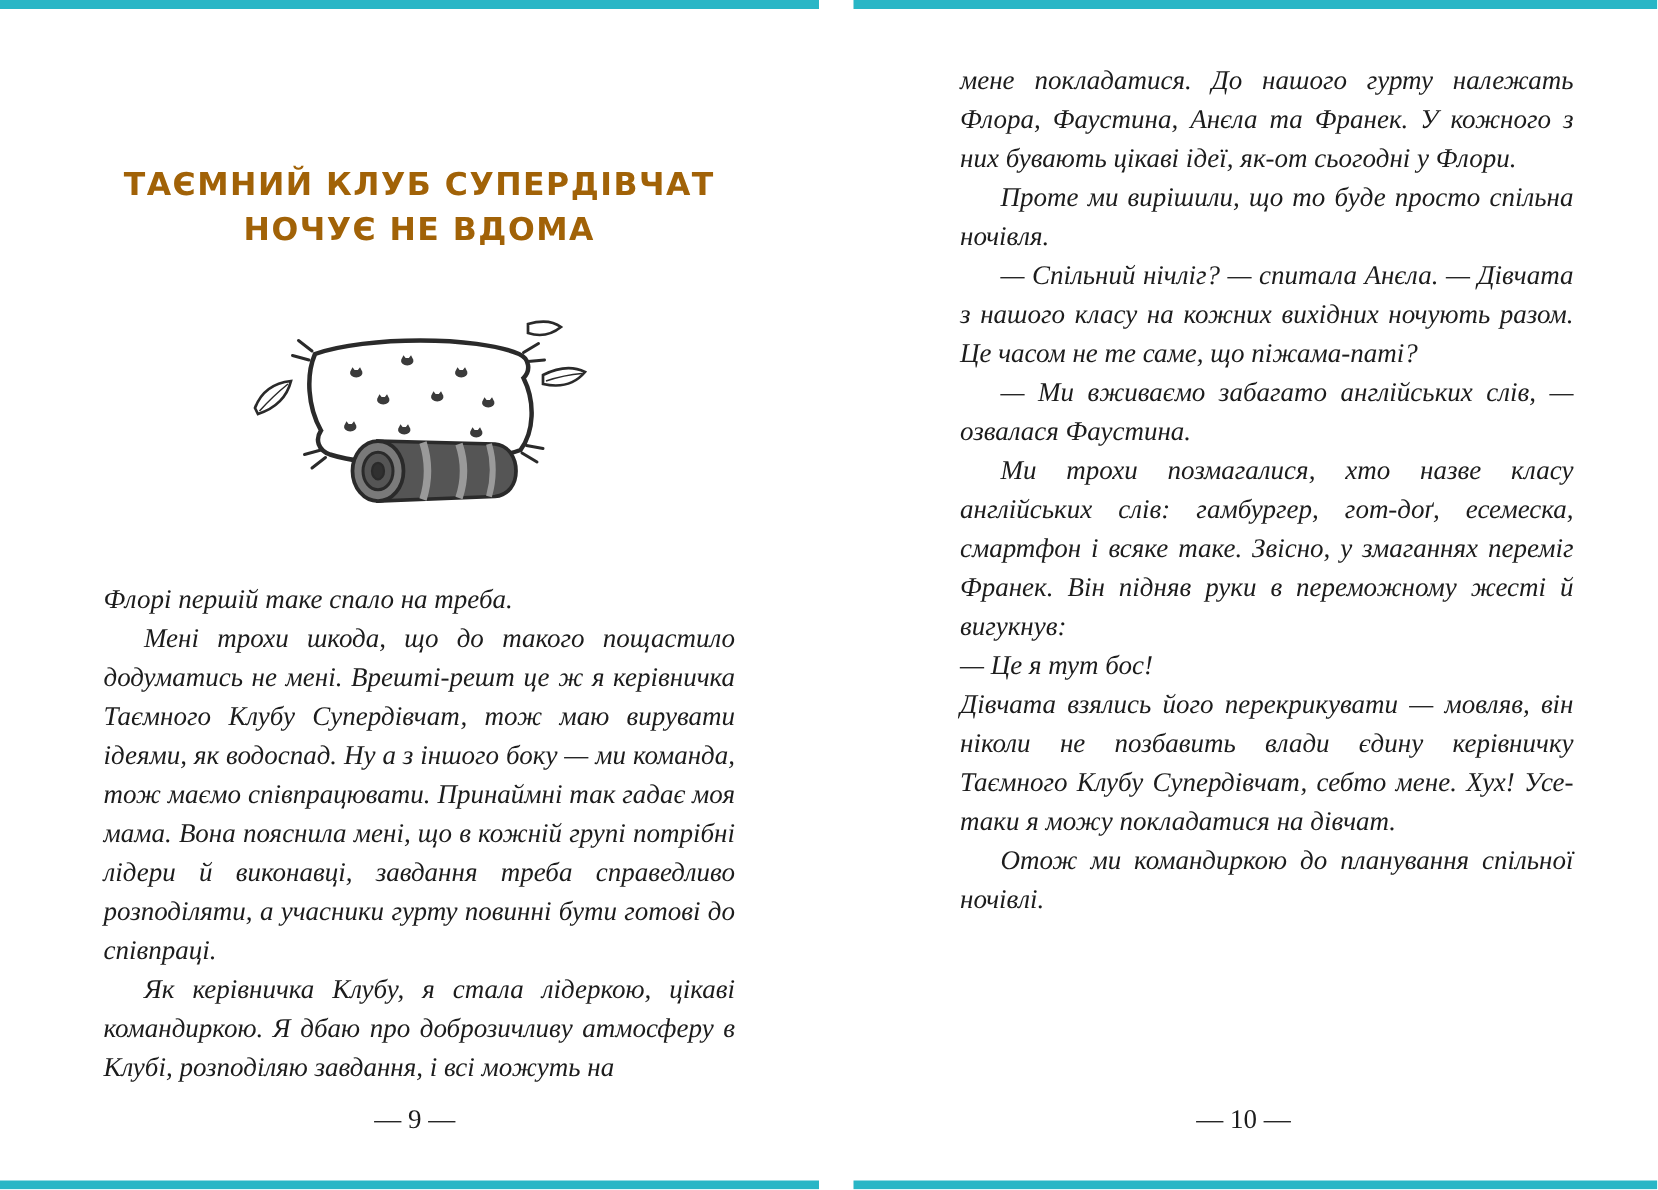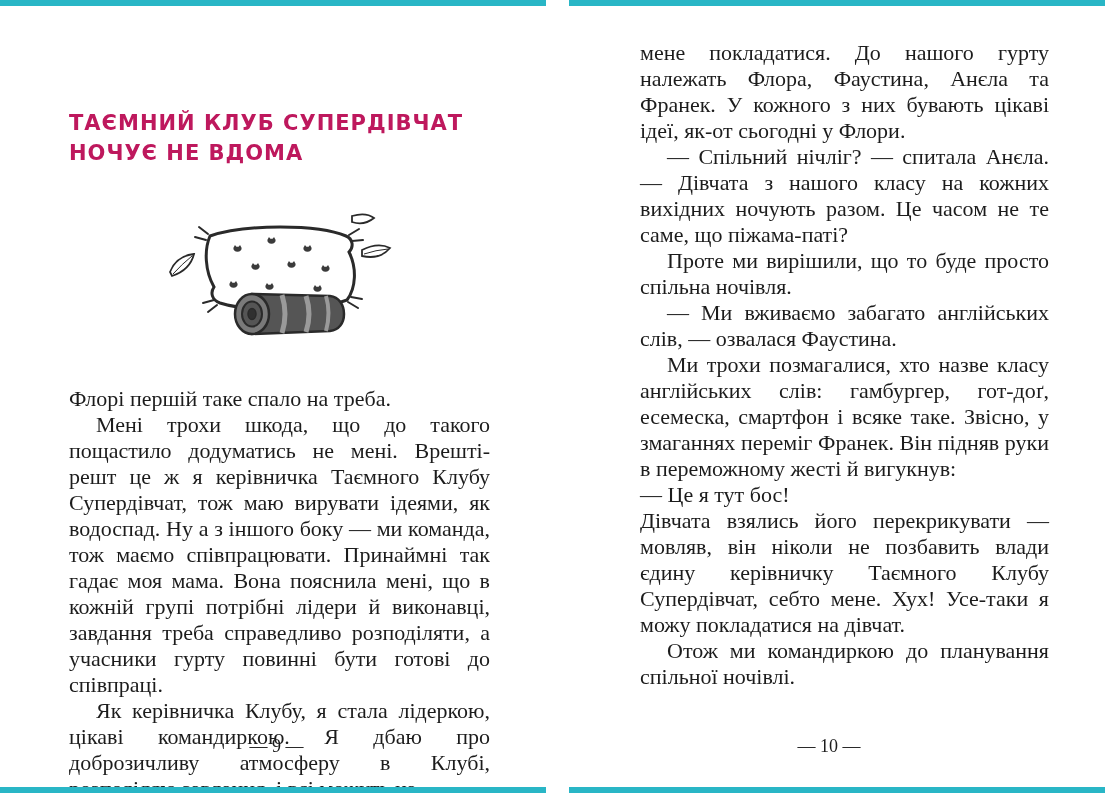--- a/index.html
+++ b/index.html
@@ -18,29 +18,30 @@
   .page-right .bar { left:16px; right:0; }
   .bar.top { top:0; }
   .bar.bottom { bottom:0; }
 
   .content { position:absolute; top:0; }
   .page-left  .content { left:69px; width:421px; }
   .page-right .content { left:87px; width:409px; }
 
   .chapter-title {
     margin-top:108px;
+    text-align:center;
     font-family:"DejaVu Sans","Liberation Sans",sans-serif;
     font-size:21px; font-weight:bold; line-height:30px;
-    letter-spacing:1px; color:#be185d;
+    letter-spacing:1px; color:#a16207;
   }
   .chapter-title .title-line { display:block; }
 
   .illustration { margin:42px auto 0; width:228px; height:130px; }
 
-  .body { margin-top:46px; font-size:22px; line-height:26px; text-align:justify; }
+  .body { margin-top:46px; font-size:18px; line-height:26px; text-align:justify;font-style:italic; }
   .page-right .body { margin-top:40px; }
   .body p { margin:0; }
   .body p.indent { text-indent:27px; }
 
   .page-number {
     position:absolute; bottom:36px; left:0; right:0;
     text-align:center; font-size:18px; color:#1c1c1c;
   }
 </style>
 </head>
@@ -117,22 +118,22 @@
     <div class="page-number">— 9 —</div>
     <div class="bar bottom"></div>
   </section>
 
   <section class="page page-right">
     <div class="bar top"></div>
 
     <div class="content">
       <div class="body">
         <p class="para">мене покладатися. До нашого гурту належать Флора, Фаустина, Анєла та Франек. У кожного з них бувають цікаві ідеї, як-от сьогодні у Флори.</p>
+        <p class="para indent">Проте ми вирішили, що то буде просто спільна ночівля.</p>
         <p class="para indent">— Спільний нічліг? — спитала Анєла. — Дівчата з нашого класу на кожних вихідних ночують разом. Це часом не те саме, що піжама-паті?</p>
-        <p class="para indent">Проте ми вирішили, що то буде просто спільна ночівля.</p>
         <p class="para indent">— Ми вживаємо забагато англійських слів, — озвалася Фаустина.</p>
         <p class="para indent">Ми трохи позмагалися, хто назве класу англійських слів: гамбургер, гот-доґ, есемеска, смартфон і всяке таке. Звісно, у змаганнях переміг Франек. Він підняв руки в переможному жесті й вигукнув:</p>
         <p class="para">— Це я тут бос!</p>
         <p class="para">Дівчата взялись його перекрикувати — мовляв, він ніколи не позбавить влади єдину керівничку Таємного Клубу Супердівчат, себто мене. Хух! Усе-таки я можу покладатися на дівчат.</p>
         <p class="para indent">Отож ми командиркою до планування спільної ночівлі.</p>
       </div>
     </div>
 
     <div class="page-number">— 10 —</div>
     <div class="bar bottom"></div>

